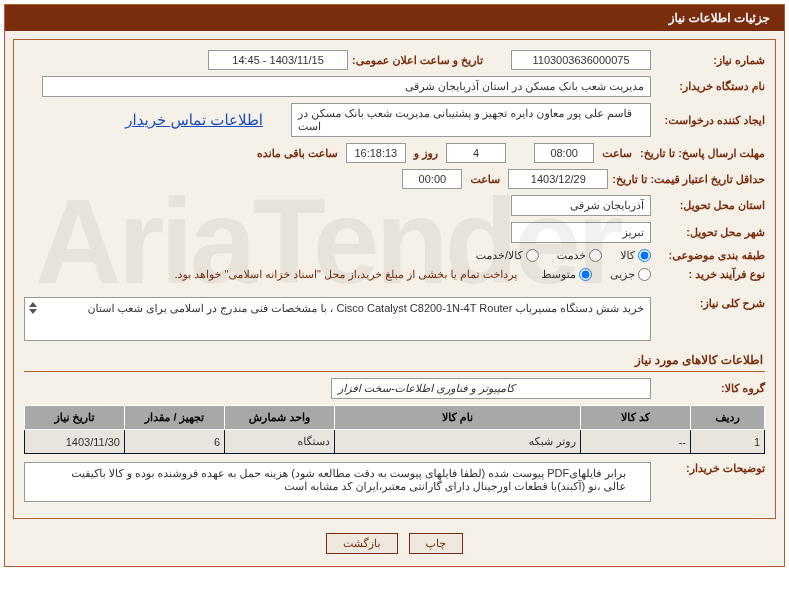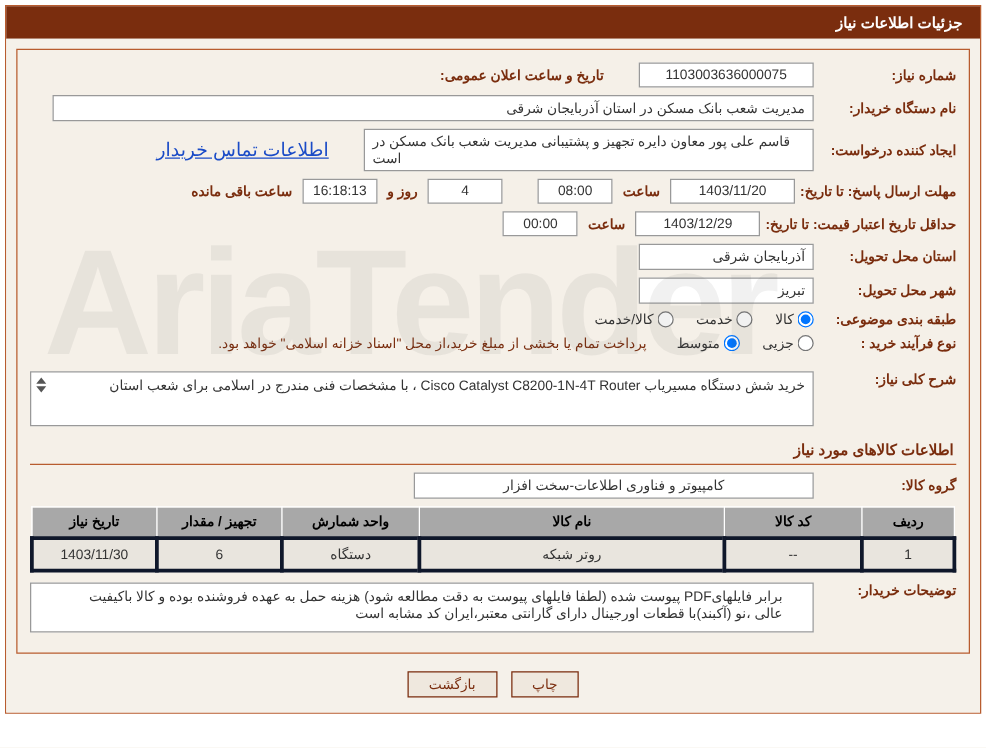--- a/index.html
+++ b/index.html
@@ -116,41 +116,42 @@
     border-bottom: 1px solid #b85c2f;
     padding: 4px 2px;
     margin: 8px 0 6px 0;
   }
   .group-field {
     border: 1px solid #999;
     background: #fff;
     padding: 3px 6px;
     font-size: 11px;
     width: 320px;
-    text-align: center;
+    text-align: left;
+    font-style: italic;
   }
   table.grid {
     width: 100%;
     border-collapse: collapse;
     margin-top: 6px;
     font-size: 11px;
   }
   table.grid th {
     background: #a8a8a8;
     color: #000;
     padding: 5px 4px;
     border: 1px solid #fff;
     text-align: center;
     font-weight: bold;
   }
   table.grid td {
     background: #e9e5de;
     padding: 5px 4px;
-    border: 3px solid #0f172a;
-    text-align: center;
+    border: 1px solid #0f172a;
+    text-align: right;
   }
   .buyer-notes {
     border: 1px solid #999;
     background: #fff;
     padding: 4px 24px;
     font-size: 11px;
     min-height: 40px;
     flex: 1;
     text-align: right;
     direction: rtl;
@@ -195,36 +196,36 @@
   <div class="header-bar">جزئیات اطلاعات نیاز</div>
 
   <div class="content">
     <div class="panel">
 
       <div class="row">
         <span class="label">شماره نیاز:</span>
         <span class="field w140">1103003636000075</span>
         <span style="flex:0 0 20px"></span>
         <span class="label" style="min-width:auto">تاریخ و ساعت اعلان عمومی:</span>
+        <span class="field w140">1403/11/15 - 14:45</span>
       </div>
 
       <div class="row">
         <span class="label">نام دستگاه خریدار:</span>
         <span class="field field-right w-long">مدیریت شعب بانک مسکن در استان آذربایجان شرقی</span>
       </div>
 
       <div class="row">
         <span class="label">ایجاد کننده درخواست:</span>
         <span class="field field-right" style="width:360px">قاسم علی پور معاون دایره تجهیز و پشتیبانی مدیریت شعب بانک مسکن در است</span>
         <a class="link">اطلاعات تماس خریدار</a>
       </div>
 
       <div class="row">
         <span class="label">مهلت ارسال پاسخ: تا تاریخ:</span>
-        <span class="field w100">1403/11/20</span>
         <span class="label-sm">ساعت</span>
         <span class="field w60">08:00</span>
         <span style="flex:0 0 20px"></span>
         <span class="field w60">4</span>
         <span class="label-sm">روز و</span>
         <span class="field w60">16:18:13</span>
         <span class="label-sm">ساعت باقی مانده</span>
       </div>
 
       <div class="row">

